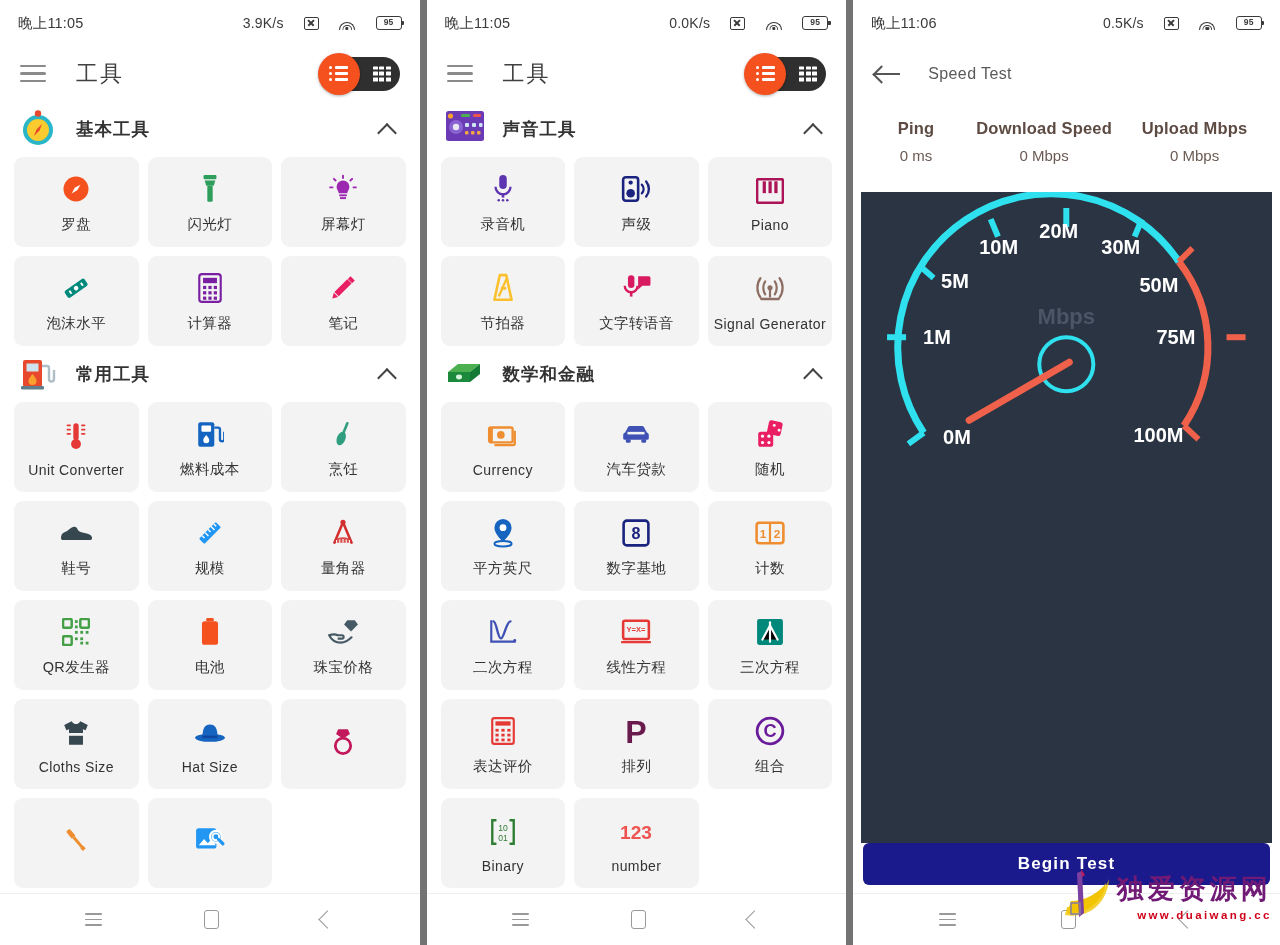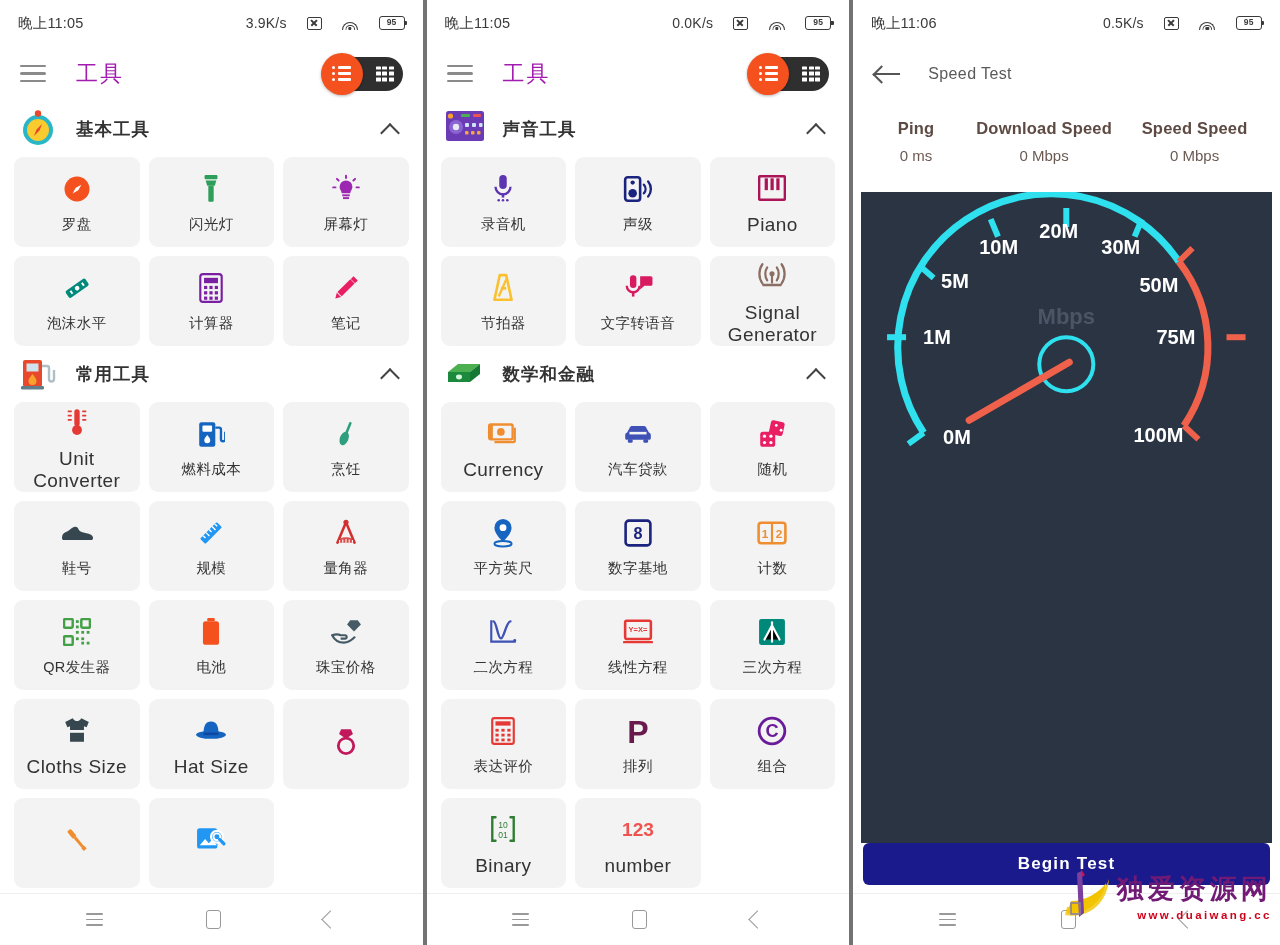--- a/index.html
+++ b/index.html
@@ -8,21 +8,21 @@
     background: #ffffff;
     font-family: "Liberation Sans", "DejaVu Sans", sans-serif;
     overflow: hidden;
   }
   .screens { display: flex; width: 1280px; height: 945px; }
   .screen {
     width: 426.6px; height: 945px;
     background: #ffffff;
     position: relative;
     overflow: hidden;
-    border-right: 4px solid #737373;
+    border-right: 7px solid #737373;
     display: flex; flex-direction: column;
   }
   .screen:last-child { border-right: none; }
 
   
   .statusbar {
     height: 46px; flex: 0 0 46px;
     display: flex; align-items: center;
     padding: 0 18px;
     font-size: 14.5px; color: #3a3a3a;
@@ -65,21 +65,21 @@
     height: 55px; flex: 0 0 55px;
     display: flex; align-items: center;
     padding: 0 20px;
   }
   .hamburger { width: 26px; height: 18px; display: flex; flex-direction: column; justify-content: space-between; cursor: pointer; }
   .hamburger span { display: block; height: 2.4px; background: #8a8a8a; border-radius: 2px; }
   .hamburger span:nth-child(1) { width: 26px; }
   .hamburger span:nth-child(2) { width: 26px; }
   .hamburger span:nth-child(3) { width: 26px; }
   .appbar-title {
-    margin-left: 30px; font-size: 22px; color: #a21caf; letter-spacing: 2px;
+    margin-left: 30px; font-size: 22px; color: #404040; letter-spacing: 2px;
   }
   .view-toggle {
     margin-left: auto; display: flex; align-items: center;
     background: #2f2f2f; border-radius: 22px; height: 34px; width: 78px;
     position: relative;
   }
   .vt-grid {
     position: absolute; right: 9px; top: 50%; transform: translateY(-50%);
     width: 18px; height: 15px;
     display: grid; grid-template-columns: repeat(3,1fr); grid-template-rows: repeat(3,1fr); gap: 1.6px;
@@ -115,21 +115,21 @@
 
   .grid { display: grid; grid-template-columns: repeat(3, 1fr); gap: 9px; }
   .tile {
     background: #f3f3f3; border-radius: 9px;
     height: 90px;
     display: flex; flex-direction: column; align-items: center; justify-content: center;
     cursor: pointer;
   }
   .tile-icon { height: 38px; display: flex; align-items: center; justify-content: center; }
   .tile-label { margin-top: 7px; font-size: 14.5px; color: #333; text-align: center; letter-spacing: .4px; }
-  .tile-label.en { font-size: 19px; }
+  .tile-label.en { font-size: 14px; }
 
   
   .st-appbar { height: 55px; flex: 0 0 55px; display: flex; align-items: center; padding: 0 22px; }
   .st-back { width: 26px; height: 22px; position: relative; cursor: pointer; }
   .st-back::before {
     content: ""; position: absolute; left: 0; top: 10px; width: 25px; height: 2.2px; background: #555;
   }
   .st-back::after {
     content: ""; position: absolute; left: 0px; top: 5px; width: 11px; height: 11px;
     border-left: 2.2px solid #555; border-bottom: 2.2px solid #555; transform: rotate(45deg);
@@ -882,21 +882,21 @@
     <div class="st-stats">
       <div class="st-stat ping">
         <div class="st-stat-label">Ping</div>
         <div class="st-stat-value">0 ms</div>
       </div>
       <div class="st-stat">
         <div class="st-stat-label">Download Speed</div>
         <div class="st-stat-value">0 Mbps</div>
       </div>
       <div class="st-stat">
-        <div class="st-stat-label">Speed Speed</div>
+        <div class="st-stat-label">Upload Mbps</div>
         <div class="st-stat-value">0 Mbps</div>
       </div>
     </div>
 
     <div class="gauge-wrap">
       <svg class="gauge" viewBox="0 0 410 290">
 
         <path d="M 62.6 240.4 A 140 140 0 0 1 317.4 69.6" fill="none" stroke="#2fe0ee" stroke-width="7" stroke-linecap="butt"></path>
 
         <path d="M 317.4 69.6 A 140 140 0 0 1 322.4 233.4" fill="none" stroke="#f0614b" stroke-width="7" stroke-linecap="butt"></path>

